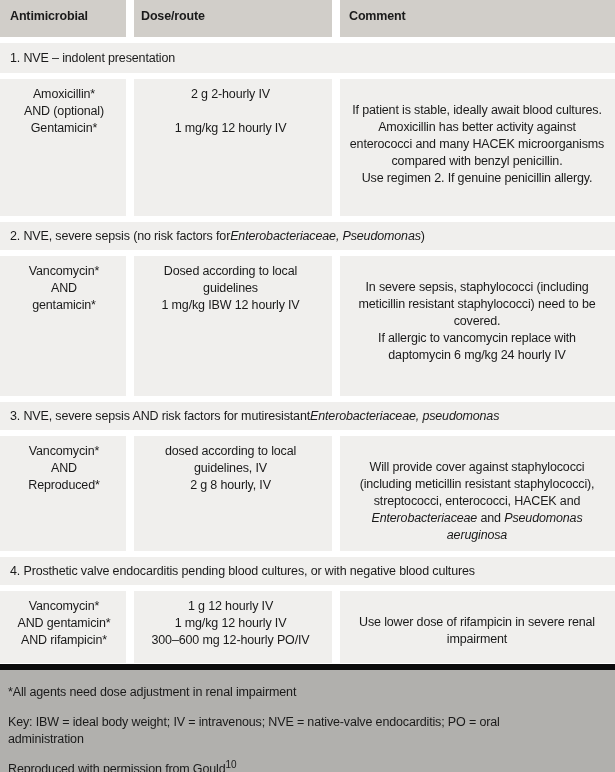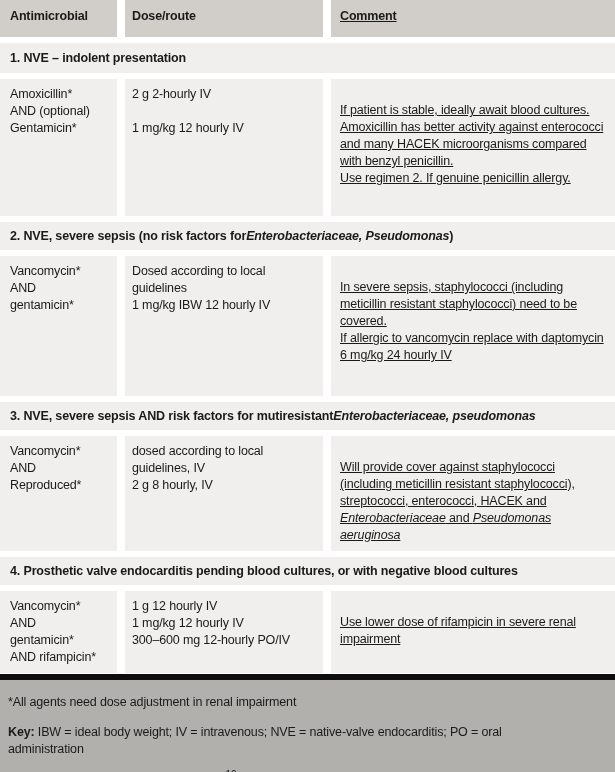--- a/index.html
+++ b/index.html
@@ -6,42 +6,42 @@
   html, body { margin: 0; padding: 0; background: #ffffff; }
   .sheet {
     width: 615px; height: 772px; overflow: hidden;
     background: #ffffff;
     font-family: "Liberation Sans", sans-serif;
     font-size: 12.5px; line-height: 17px; letter-spacing: -0.15px;
     color: #1a1a1a;
     display: flex; flex-direction: column;
   }
   .rowline { display: flex; column-gap: 8px; margin-bottom: 6px; flex: none; }
-  .c1 { width: 117px; padding: 7px 18px 7px 10px; }
+  .c1 { width: 126px; padding: 7px 8px 7px 10px; }
   .c2 { width: 198px; padding: 7px 12px 7px 7px; }
-  .c3 { flex: 1; padding: 23px 10px 7px 9px; text-decoration: underline; }
+  .c3 { flex: 1; padding: 23px 10px 7px 9px; }
   .thead { height: 37px; }
   .thead .cell { background: #d1cec9; font-weight: 700; padding-top: 8px; }
-  .trow .cell { background: #f0efed; }
+  .trow .cell { background: #f0efed; text-align: center; }
   .secrow {
     background: #f0efed; min-height: 28px; flex: none;
     display: flex; align-items: center; flex-wrap: wrap;
     padding: 0 10px; font-weight: 700; margin-bottom: 6px;
   }
   .secrow.first { min-height: 30px; }
   .ln { min-height: 17px; }
   .para { margin: 0; min-height: 17px; }
   .r1 { min-height: 137px; }
   .r2 { min-height: 140px; }
   .r3 { min-height: 99px; }
   .r4 { min-height: 72px; margin-bottom: 1px; }
   .bar { height: 6px; background: #0d0d0d; flex: none; }
   .tfoot { flex: 1; background: #b1b0ad; padding: 14px 12px 0 8px; }
   .tfoot p { margin: 0 0 13px; max-width: 560px; }
-  .b { font-weight: 700; }
+  .b { font-weight: 400; }
   i { font-style: italic; }
   sup { font-size: 10px; line-height: 0; vertical-align: super; }
 </style>
 </head>
 <body>
 
 <div class="sheet">
 
   <div class="rowline thead">
     <div class="cell c1">Antimicrobial</div>

